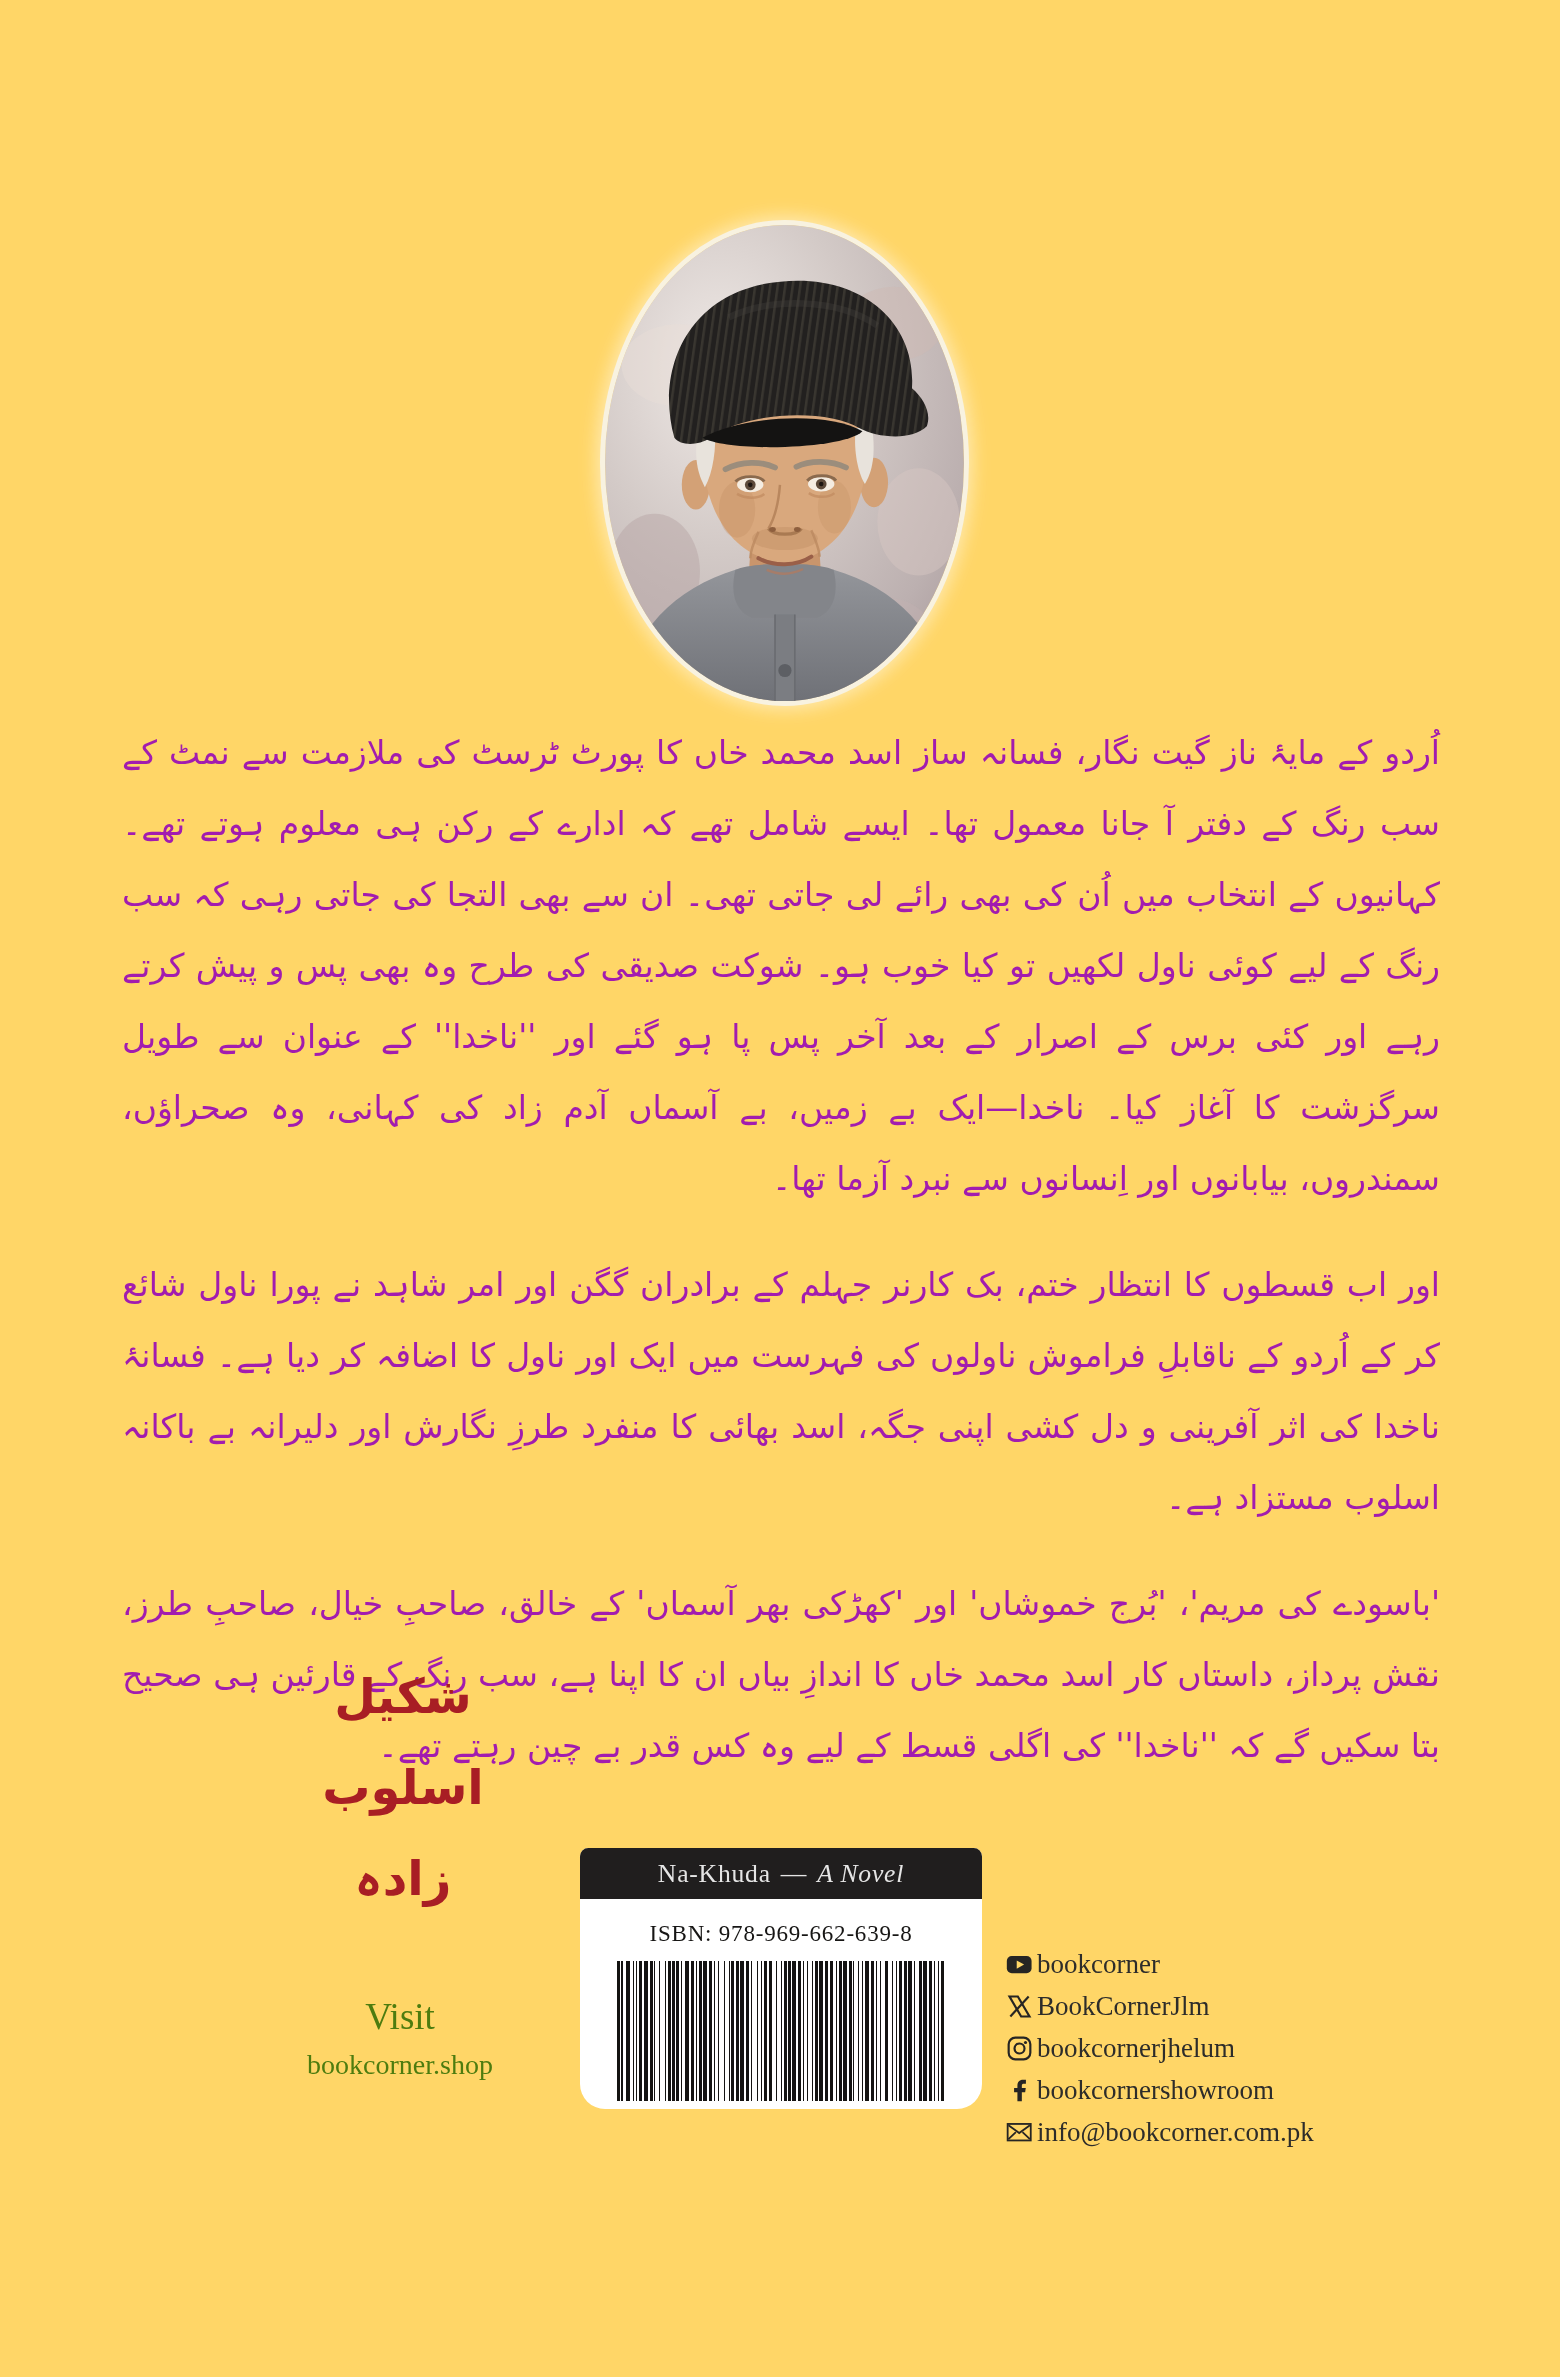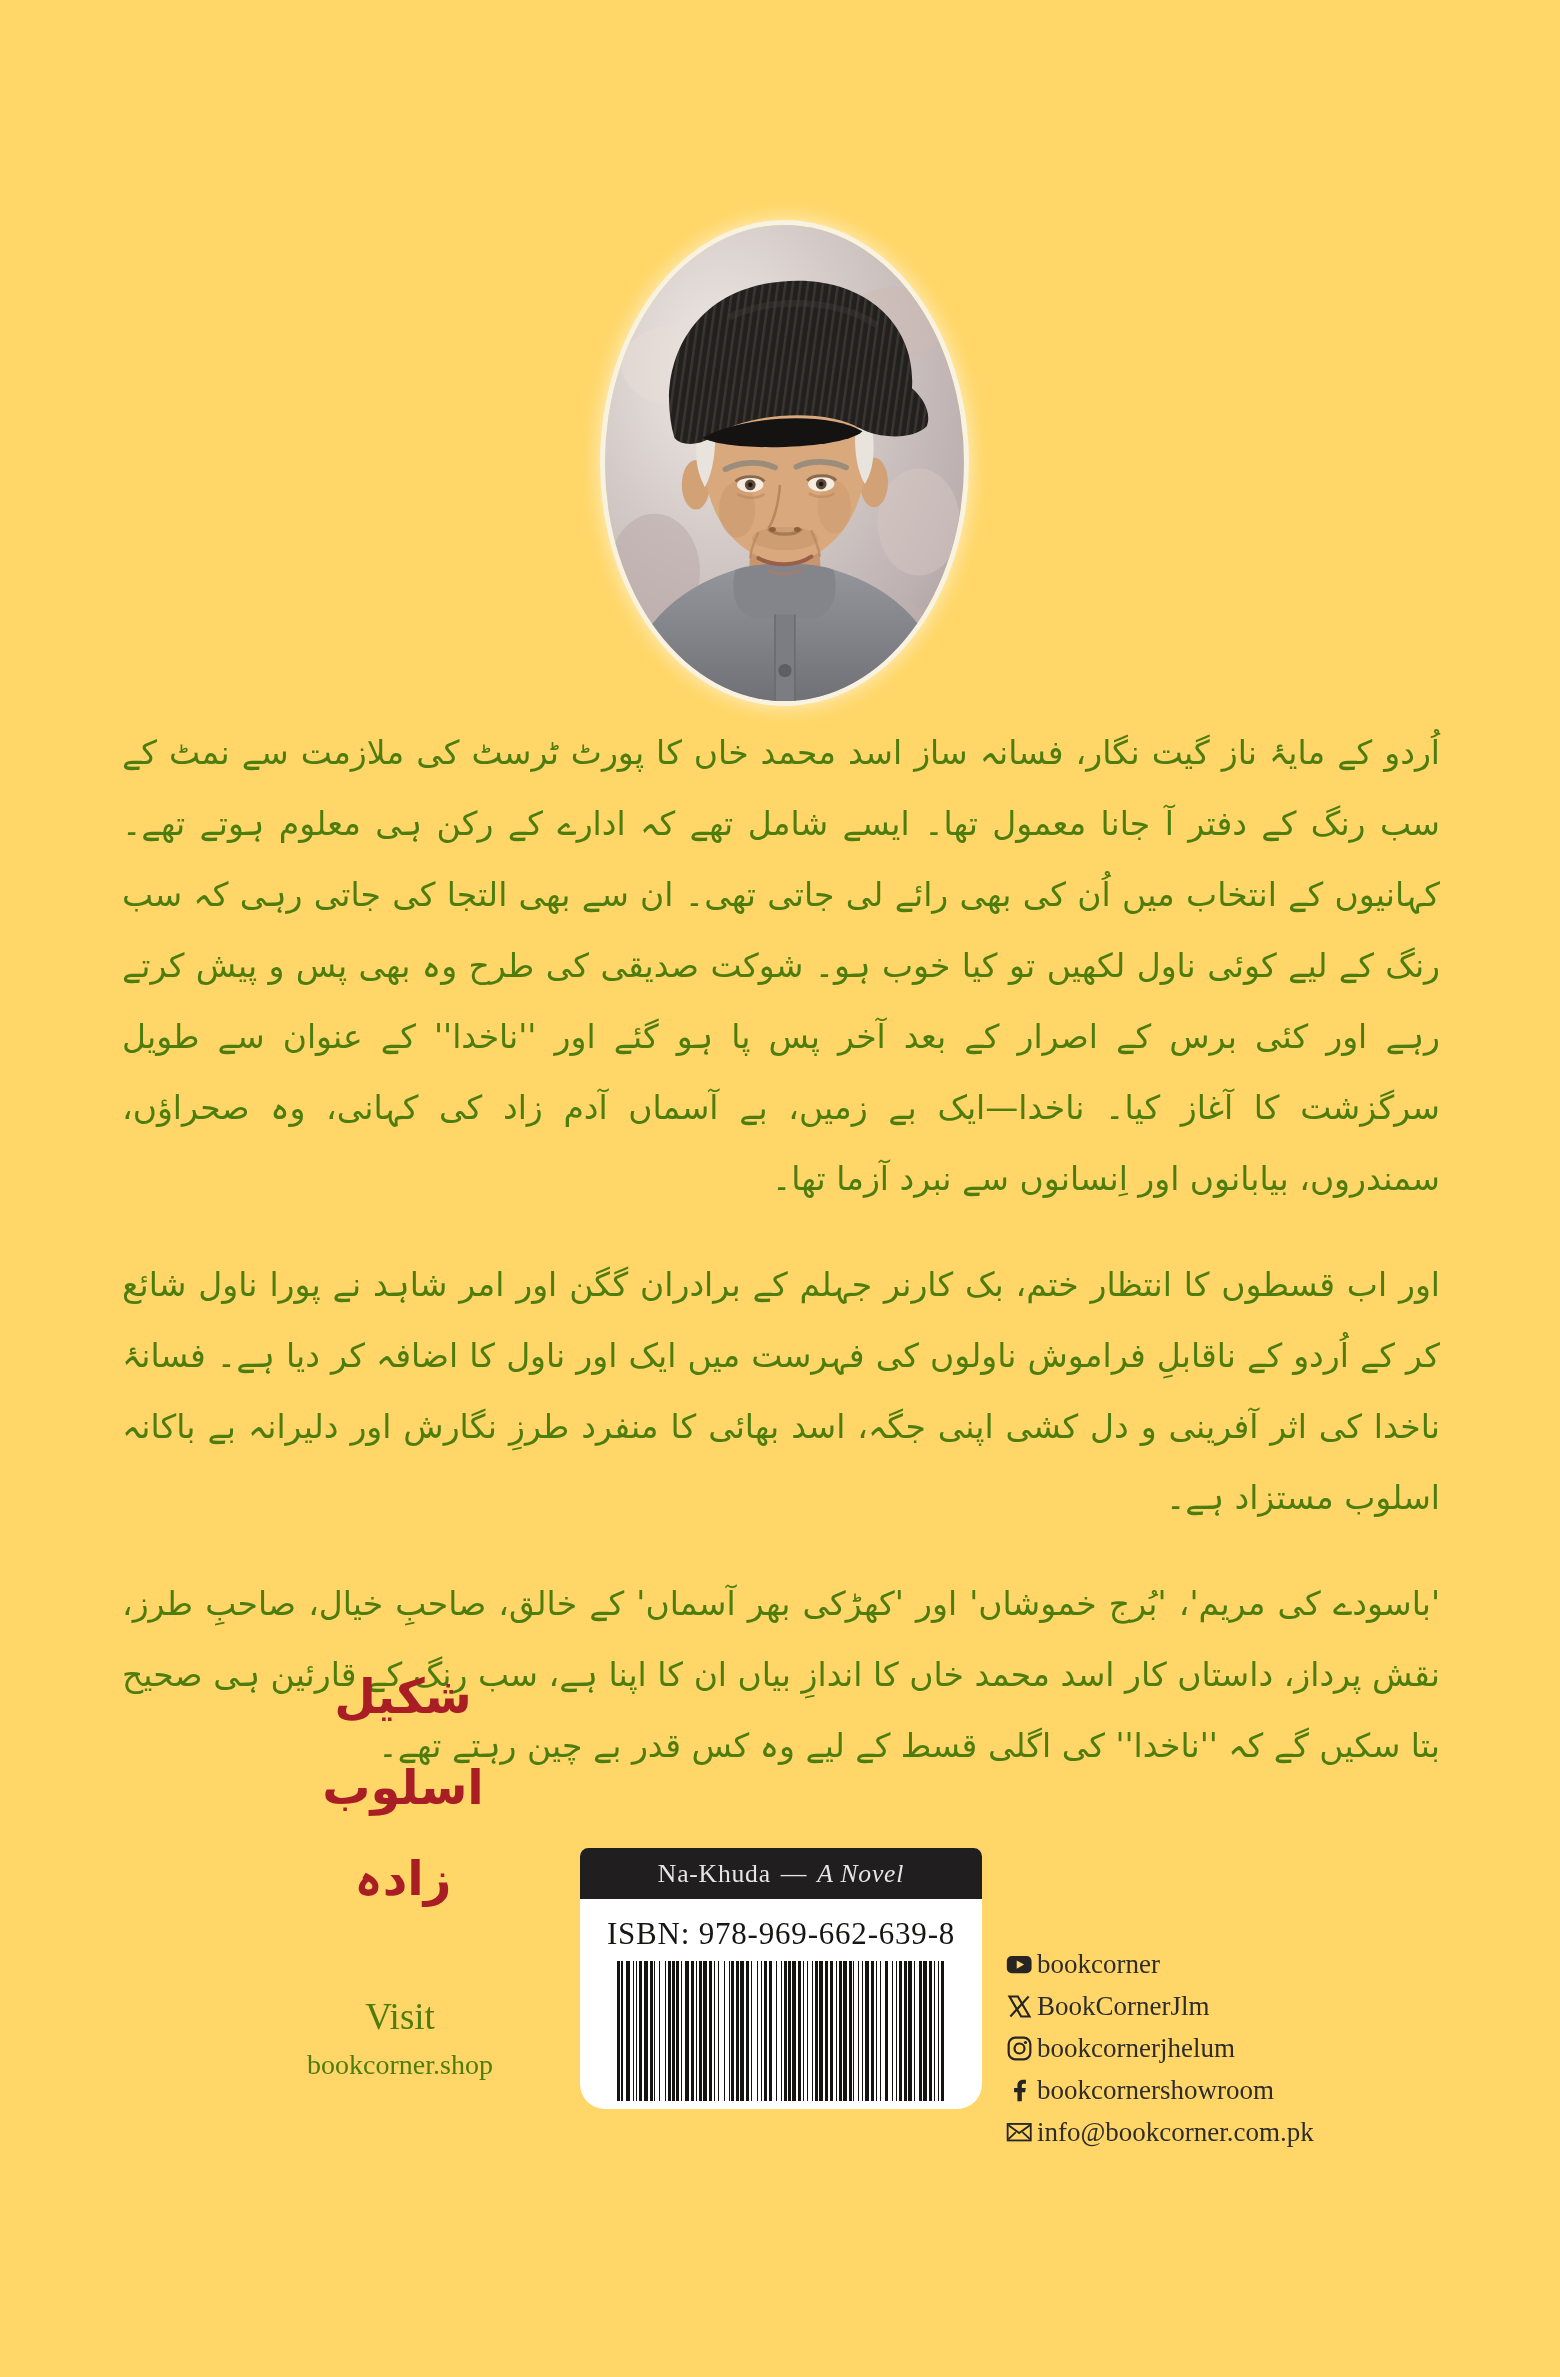--- a/index.html
+++ b/index.html
@@ -16,21 +16,21 @@
     border-radius:50%;overflow:hidden;
     box-shadow:0 0 0 5px rgba(248,242,228,.95), 0 0 18px 8.3px rgba(255,252,240,.55);
   }
   .portrait-frame svg{display:block;}
 
   
   .blurb{
     left:122px;top:717px;width:1318px;
     direction:rtl;unicode-bidi:embed;text-align:justify;
     font-family:"DejaVu Sans",sans-serif;
-    font-size:33px;line-height:71px;color:#4d7c0f;
+    font-size:33px;line-height:71px;color:#a21caf;
   }
   .blurb p{margin:0 0 35px 0;}
   .signature{
     left:279px;top:1651px;width:248px;text-align:center;
     direction:rtl;font-family:"DejaVu Sans",sans-serif;
     font-size:48px;line-height:91px;color:#A81E24;font-weight:bold;
   }
 
   
   .price-panel{
@@ -38,21 +38,21 @@
     border-radius:8.3px 8.3px 25px 25px;overflow:hidden;
     background:#ffffff;
   }
   .panel-header{
     height:51px;background:#201E1E;color:#e5e5e5;
     display:flex;align-items:center;justify-content:center;gap:10px;
     font-size:25.6px;letter-spacing:0.8px;
   }
   .panel-header .italic{font-style:italic;}
   .panel-body{padding:18px 0 8.3px 0;text-align:center;}
-  .isbn{font-size:31px;color:#171615;letter-spacing:0.8px;line-height:33px;}
+  .isbn{font-size:23px;color:#171615;letter-spacing:0.8px;line-height:33px;}
   .barcode{position:relative;width:329px;height:140px;margin:10.7px auto 0 auto;background:#ffffff;}
   .barcode i{position:absolute;top:0;bottom:0;background:#141312;}
   .price{font-size:39px;font-weight:bold;color:#171615;margin-top:7.4px;line-height:43px;}
 
   
   .visit{
     left:206px;top:1994px;width:388px;text-align:center;color:#4d7c0f;
   }
   .visit-line1{font-size:37px;line-height:46px;}
   .visit-line2{font-size:28px;line-height:50px;}

